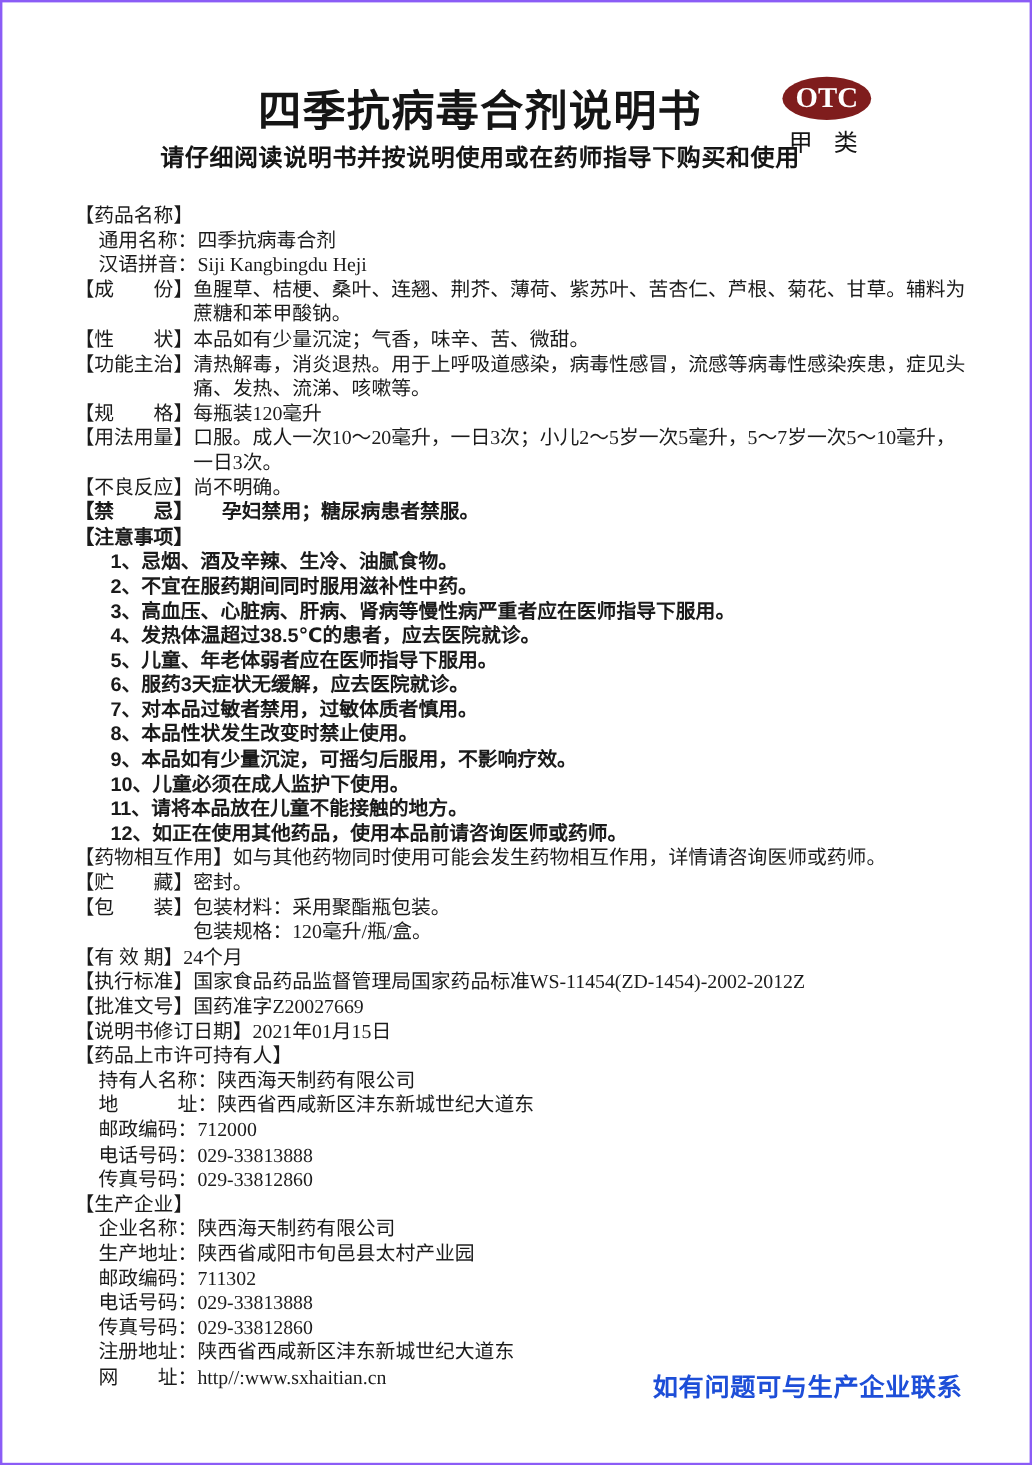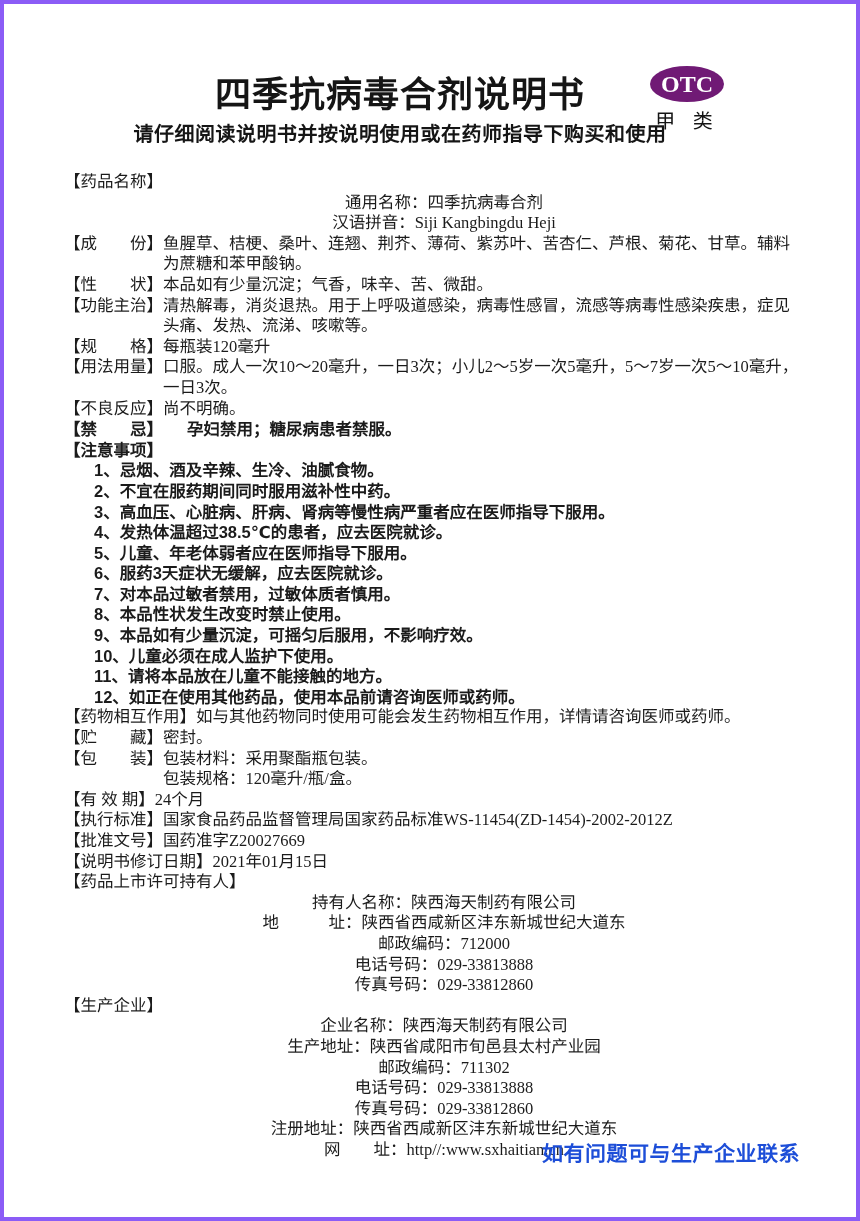--- a/index.html
+++ b/index.html
@@ -2,21 +2,21 @@
 <html lang="zh-CN"><head>
 <meta charset="utf-8">
 <style>
   * { margin:0; padding:0; box-sizing:border-box; }
   html,body { background:#ffffff; }
   .page {
     position:relative;
     width:860px; height:1221px;
     margin:0 auto;
     background:#ffffff;
-    border:4px solid #8b5cf6;
+    border:2px solid #8b5cf6;
     overflow:hidden;
     color:#1b1b1b;
     font-family:"Liberation Serif","DejaVu Serif",serif;
   }
   
   .header { position:relative; padding-top:70px; text-align:center; }
   .title {
     font-family:"Liberation Sans","DejaVu Sans",sans-serif;
     font-weight:bold; font-size:36px; line-height:42px;
     letter-spacing:1px; color:#151515;
@@ -25,42 +25,42 @@
   .subtitle {
     margin-top:6px;
     font-family:"Liberation Sans","DejaVu Sans",sans-serif;
     font-weight:bold; font-size:20px; line-height:24px;
     letter-spacing:0.5px; color:#151515;
     margin-right:60px;
   }
   .otc-badge { position:absolute; top:62px; right:126px; width:86px; text-align:center; }
   .otc-ellipse {
     width:74px; height:36px; margin:0 auto;
-    background:#701a75; border-radius:50%;
+    background:#7f1d1d; border-radius:50%;
     display:flex; align-items:center; justify-content:center;
   }
   .otc-ellipse span {
     color:#ffffff; font-family:"Liberation Serif","DejaVu Serif",serif;
     font-weight:bold; font-size:24px; letter-spacing:0px; line-height:1;
   }
   .otc-class {
     margin-top:3px;
     font-family:"Liberation Sans","DejaVu Sans",sans-serif;
     font-size:20px; letter-spacing:6px; color:#151515; white-space:pre;
   }
   
   .doc-body {
     margin-top:26px;
     padding:0 52px 0 60px;
     font-size:16.5px; line-height:20.6px;
   }
   .row { display:flex; }
   .row .lbl { flex:0 0 auto; white-space:pre; }
   .row .txt { flex:1 1 auto; }
-  .row.sub { padding-left:20px;text-align:center; }
+  .row.sub { padding-left:20px; }
   .row.list {
     padding-left:30px;
     font-family:"Liberation Sans","DejaVu Sans",sans-serif;
     font-weight:600;
   }
   .row.emph { font-family:"Liberation Sans","DejaVu Sans",sans-serif; font-weight:600;gap:24px; }
   
   .footer-note {
     position:absolute; right:56px; bottom:50px;
     font-family:"Liberation Sans","DejaVu Sans",sans-serif;

